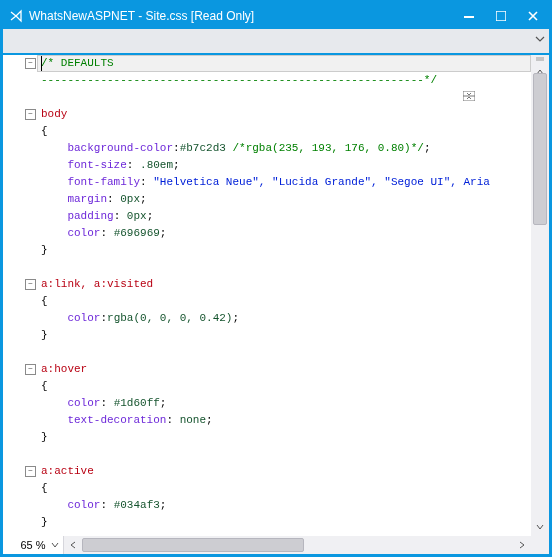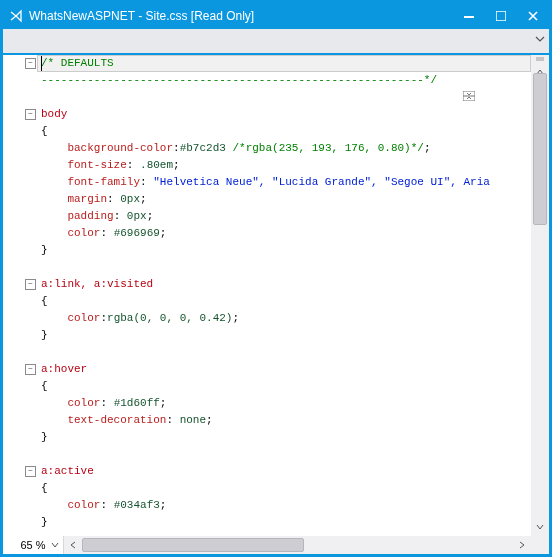--- a/index.html
+++ b/index.html
@@ -137,21 +137,21 @@
   }
   .cursor-caret {
     position: absolute;
     width: 1px;
     height: 15px;
     background: #000;
   }
   
   .c-comment { color: #008000; }
   .c-selector { color: #b80012; }
-  .c-prop { color: #b91c1c; }
+  .c-prop { color: #6d28d9; }
   .c-value { color: #14532d; }
   .c-string { color: #0020d8; }
   .c-brace { color: #000; }
   .c-colon { color: #000; }
   
   .vscroll {
     position: absolute;
     right: 0; top: 0; bottom: 18px;
     width: 18px;
     background: #f0f0f3;

